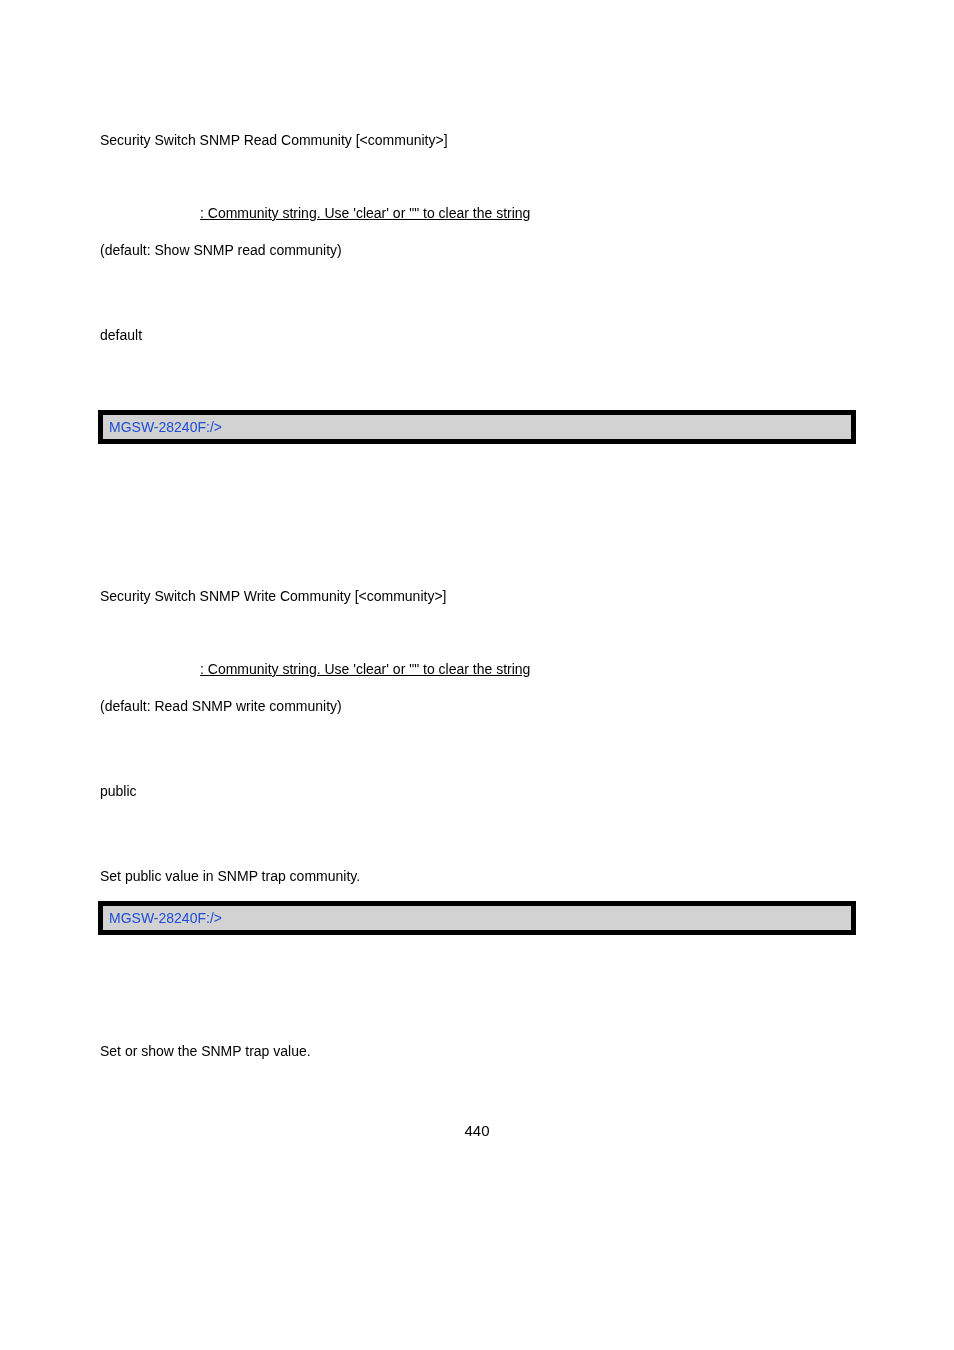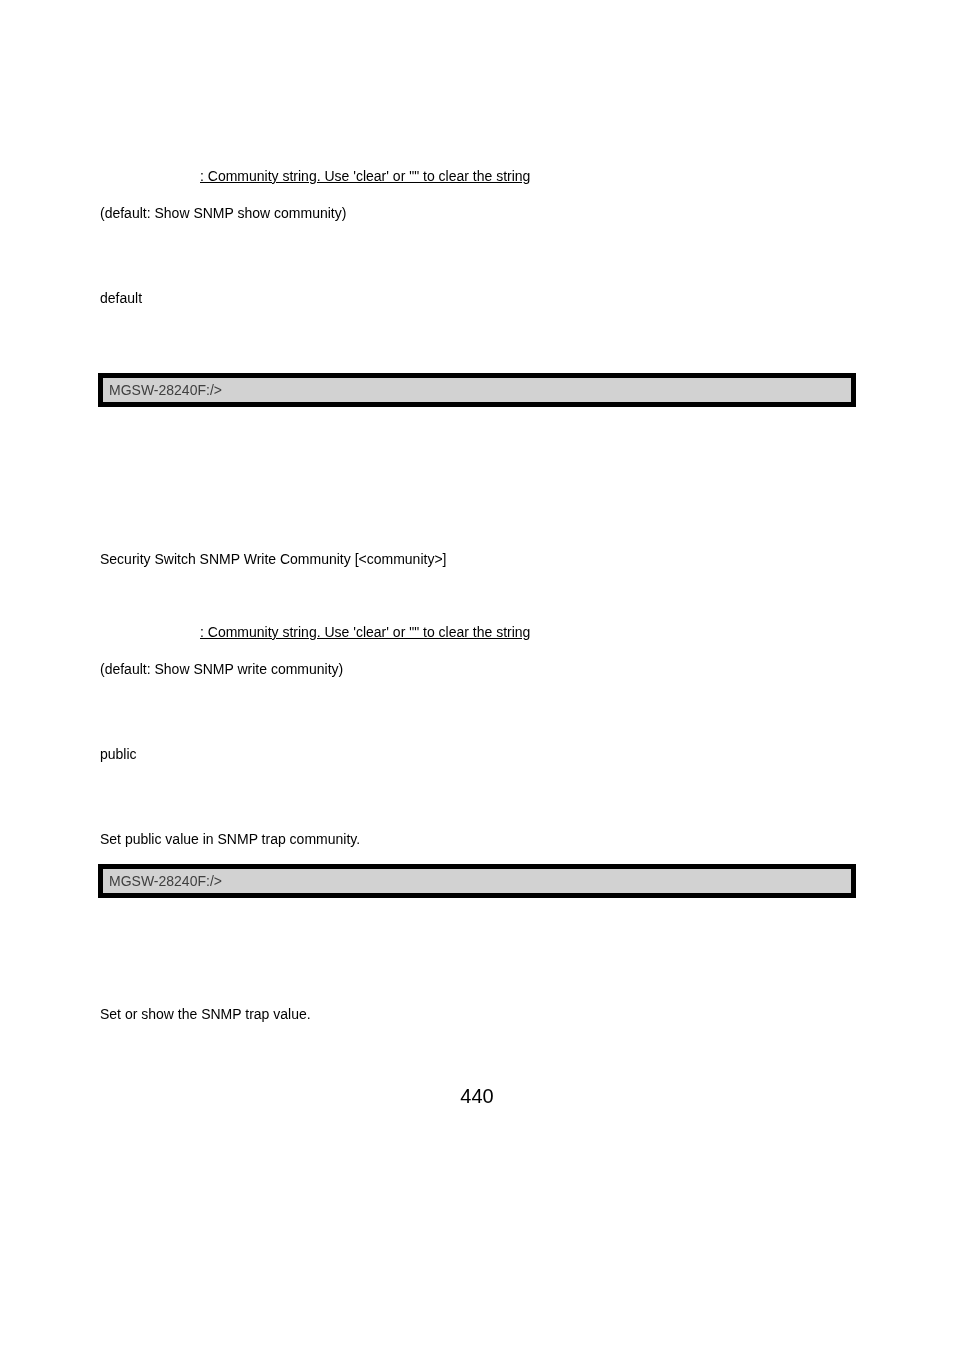--- a/index.html
+++ b/index.html
@@ -33,40 +33,41 @@
     
     outline: 1px solid #000;
     border-left: 3px solid #000;
     border-right: 3px solid #000;
     border-top: 3px solid #000;
     border-bottom: 3px solid #000;
     padding: 4px 6px;
     margin-top: 2px;
     font-family: Arial, Helvetica, sans-serif;
     font-size: 14px;
-    color: #404040;
+    color: #1d4ed8;
     box-sizing: border-box;
     width: 100%;
   }
   .page-num {
     text-align: center;
     margin-top: 60px;
-    font-size: 20px;
+    font-size: 15px;
   }
 </style>
 </head>
 <body>
 
 <div class="page">
 
+  <div class="para">Security Switch SNMP Read Community [&lt;community&gt;]</div>
 
   <div class="spacer-md"></div>
 
   <div class="para indent">: Community string. Use 'clear' or "" to clear the string</div>
-  <div class="para">(default: Show SNMP show community)</div>
+  <div class="para">(default: Show SNMP read community)</div>
 
   <div class="spacer-lg"></div>
 
   <div class="para">default</div>
 
   <div class="spacer-lg"></div>
 
 
   <div class="terminal-box">
     <span>MGSW-28240F:/&gt;</span>
@@ -76,21 +77,21 @@
   <div class="spacer-lg"></div>
 
 
   <div class="spacer-md"></div>
 
   <div class="para">Security Switch SNMP Write Community [&lt;community&gt;]</div>
 
   <div class="spacer-md"></div>
 
   <div class="para indent">: Community string. Use 'clear' or "" to clear the string</div>
-  <div class="para">(default: Show SNMP write community)</div>
+  <div class="para">(default: Read SNMP write community)</div>
 
   <div class="spacer-lg"></div>
 
   <div class="para">public</div>
 
   <div class="spacer-lg"></div>
 
   <div class="para">Set public value in SNMP trap community.</div>
 
   <div class="terminal-box">

